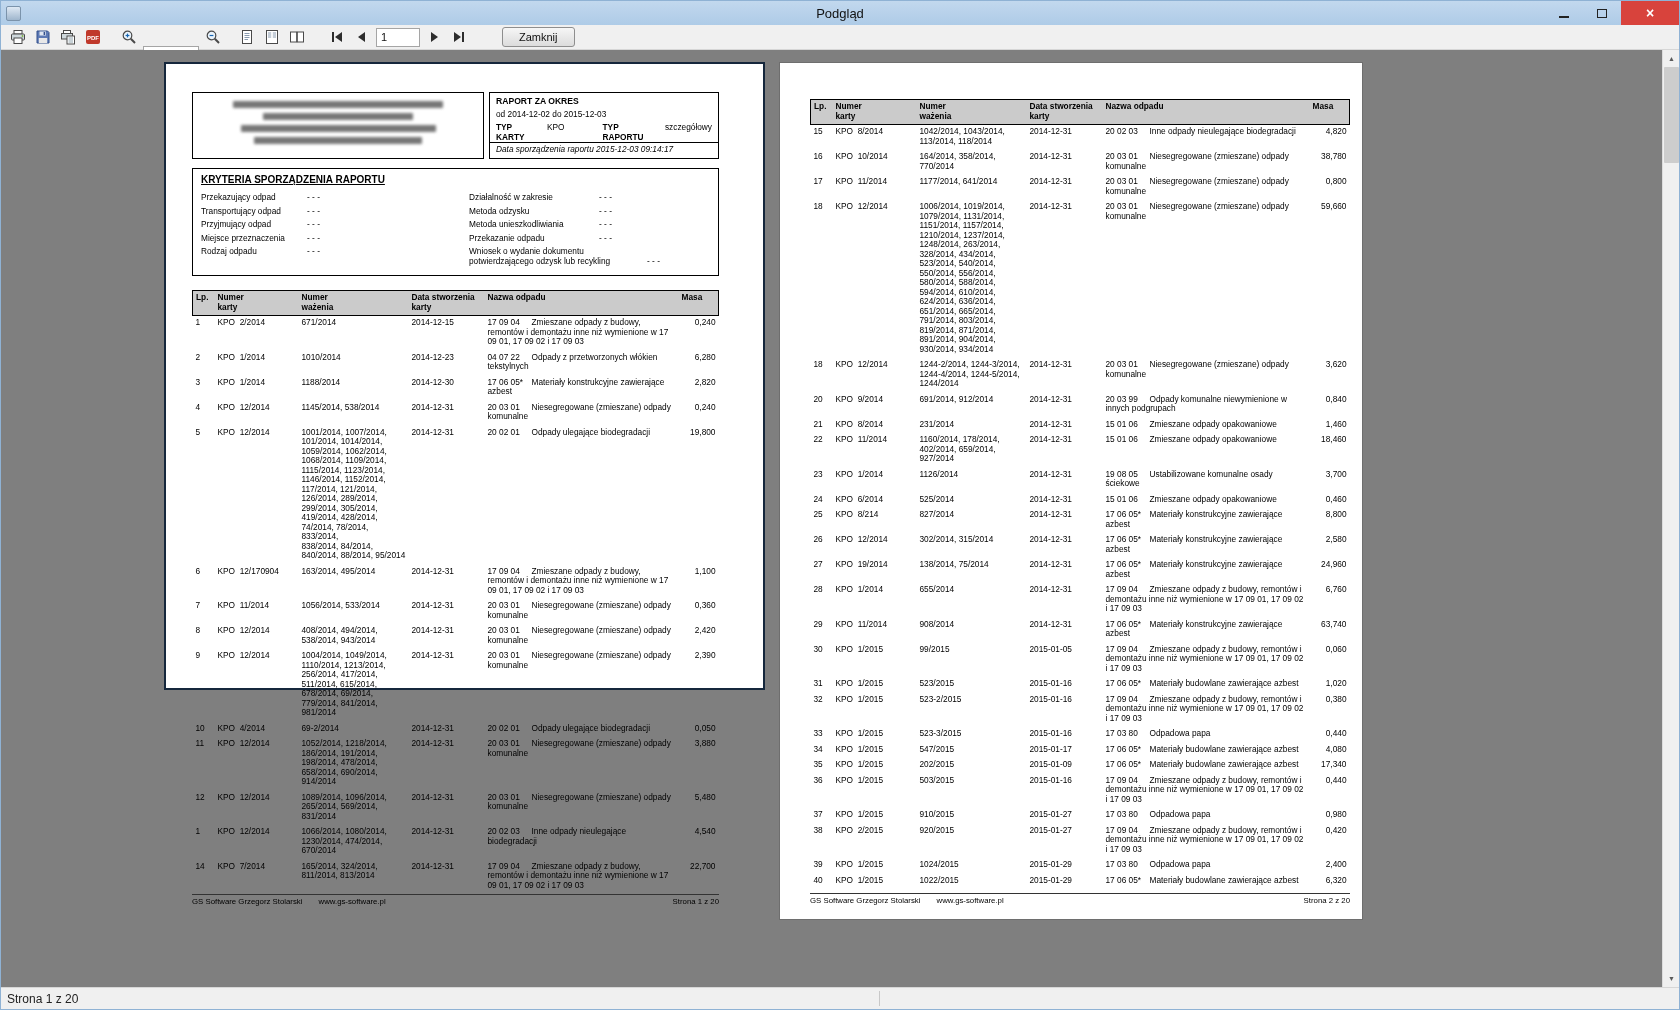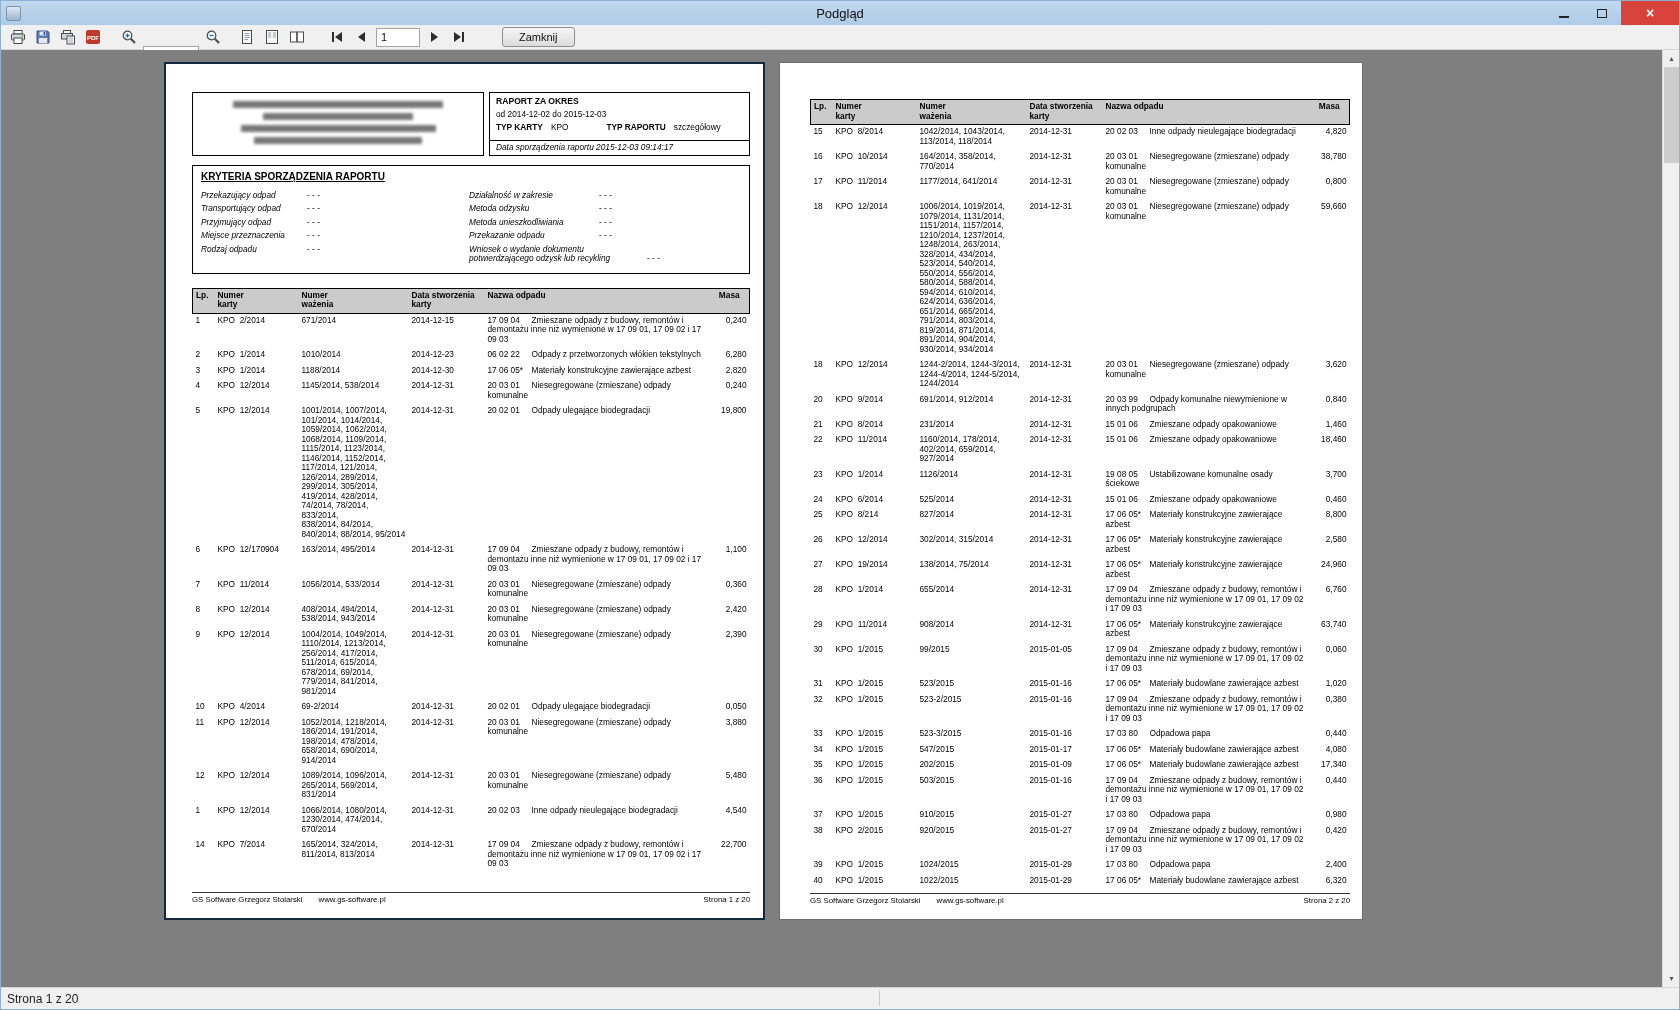--- a/index.html
+++ b/index.html
@@ -29,21 +29,21 @@
   .tb-page-input { width:44px; height:19px; border:1px solid #a5a5a5; font-size:11px; padding:0 4px; font-family:inherit; color:#111; }
   .tb-close-btn { height:20px; padding:0 16px; font-size:11px; color:#111; background:linear-gradient(#f6f6f6,#dcdcdc); border:1px solid #8e8e8e; border-radius:3px; font-family:inherit; }
   .g-zoom { margin-left:14px; }
   .g-views { margin-left:12px; }
   .g-nav { margin-left:18px; }
   .g-close { margin-left:32px; }
 
   
   .content { flex:1 1 auto; position:relative; background:#7f7f7f; overflow:hidden; }
   .page { position:absolute; top:12px; background:#fff; color:#000; display:flex; flex-direction:column; font-size:8.3px; line-height:9.5px; }
-  .page-1 { left:163px; width:601px; height:858px; border:2px solid #15273c; padding:28px 13px 14px 26px; }
+  .page-1 { left:163px; width:601px; height:628px; border:2px solid #15273c; padding:28px 44px 14px 26px; }
   .page-2 { left:778px; width:584px; height:858px; border:1px solid #6e6e6e; padding:36px 12px 14px 30px; }
 
   .page-head { display:flex; gap:5px; margin-bottom:9px; }
   .company-box { width:292px; border:1px solid #000; padding:8px 10px; display:flex; flex-direction:column; align-items:center; gap:5px; }
   .blur-line { height:7px; background:#4a4a4a; opacity:.75; filter:blur(1.6px); border-radius:1px; }
   .bl-1 { width:210px; } .bl-2 { width:150px; } .bl-3 { width:195px; } .bl-4 { width:168px; }
 
   .report-box { flex:1; border:1px solid #000; padding:4px 6px 0; display:flex; flex-direction:column; min-height:64px; }
   .rb-title { font-weight:bold; font-size:8.6px; }
   .rb-period { margin-top:3px; }
@@ -53,33 +53,33 @@
   .rb-types .lab2 { margin-left:38px; }
   .rb-created { margin:auto -6px 0; border-top:1px solid #000; padding:2px 6px 3px; font-style:italic; }
 
   .criteria-box { border:1px solid #000; padding:6px 8px 9px; margin-bottom:14px; }
   .crit-title { font-weight:bold; text-decoration:underline; font-size:10px; margin-bottom:9px; }
   .crit-cols { display:flex; }
   .crit-col { display:flex; flex-direction:column; gap:4px; }
   .crit-col.left { width:268px; flex:0 0 auto; }
   .crit-col.right { flex:1; }
   .crit-row { display:flex; align-items:flex-end; }
-  .crit-label { flex:0 0 auto;font-style:italic; }
+  .crit-label { flex:0 0 auto; }
   .left .crit-label { min-width:96px; max-width:150px; }
   .right .crit-label { min-width:120px; max-width:168px; }
   .crit-value { margin-left:10px; white-space:pre; }
 
   table.rpt { width:100%; border-collapse:collapse; table-layout:fixed; }
   .col-lp { width:22px; } .col-card { width:84px; } .col-weigh { width:110px; }
   .col-date { width:76px; } .col-mass { width:40px; }
   .rpt th { background:#cbcbcb; font-weight:bold; text-align:left; vertical-align:top; white-space:pre-line;
             padding:2px 3px 3px; border-top:1px solid #000; border-bottom:1px solid #000; font-size:8.3px; line-height:9.5px; }
   .rpt th:first-child { border-left:1px solid #000; }
   .rpt th:last-child { border-right:1px solid #000; }
-  .rpt th.c-mass { text-align:center; }
+  .rpt th.c-mass { text-align:left; }
   .rpt td { vertical-align:top; padding:2px 3px 4px; font-size:8.3px; line-height:9.5px; }
   td.c-weigh { white-space:pre-line; }
   td.c-card { white-space:pre; }
   td.c-mass { text-align:right; }
   td.c-name .code { display:inline-block; min-width:44px; }
 
   .page-footer { margin-top:auto; border-top:1px solid #333; padding-top:2px; display:flex; font-size:7.8px; }
   .pf-site { margin-left:16px; }
   .pf-right { margin-left:auto; }
 
@@ -336,21 +336,21 @@
               <td class="c-weigh">671/2014</td>
               <td class="c-date">2014-12-15</td>
               <td class="c-name"><span class="code">17 09 04</span>Zmieszane odpady z budowy, remontów i demontażu inne niż wymienione w 17 09 01, 17 09 02 i 17 09 03</td>
               <td class="c-mass">0,240</td>
             </tr>
             <tr>
               <td class="c-lp">2</td>
               <td class="c-card">KPO  1/2014</td>
               <td class="c-weigh">1010/2014</td>
               <td class="c-date">2014-12-23</td>
-              <td class="c-name"><span class="code">06 02 22</span>Odpady z przetworzonych włókien tekstylnych</td>
+              <td class="c-name"><span class="code">04 07 22</span>Odpady z przetworzonych włókien tekstylnych</td>
               <td class="c-mass">6,280</td>
             </tr>
             <tr>
               <td class="c-lp">3</td>
               <td class="c-card">KPO  1/2014</td>
               <td class="c-weigh">1188/2014</td>
               <td class="c-date">2014-12-30</td>
               <td class="c-name"><span class="code">17 06 05*</span>Materiały konstrukcyjne zawierające azbest</td>
               <td class="c-mass">2,820</td>
             </tr>

